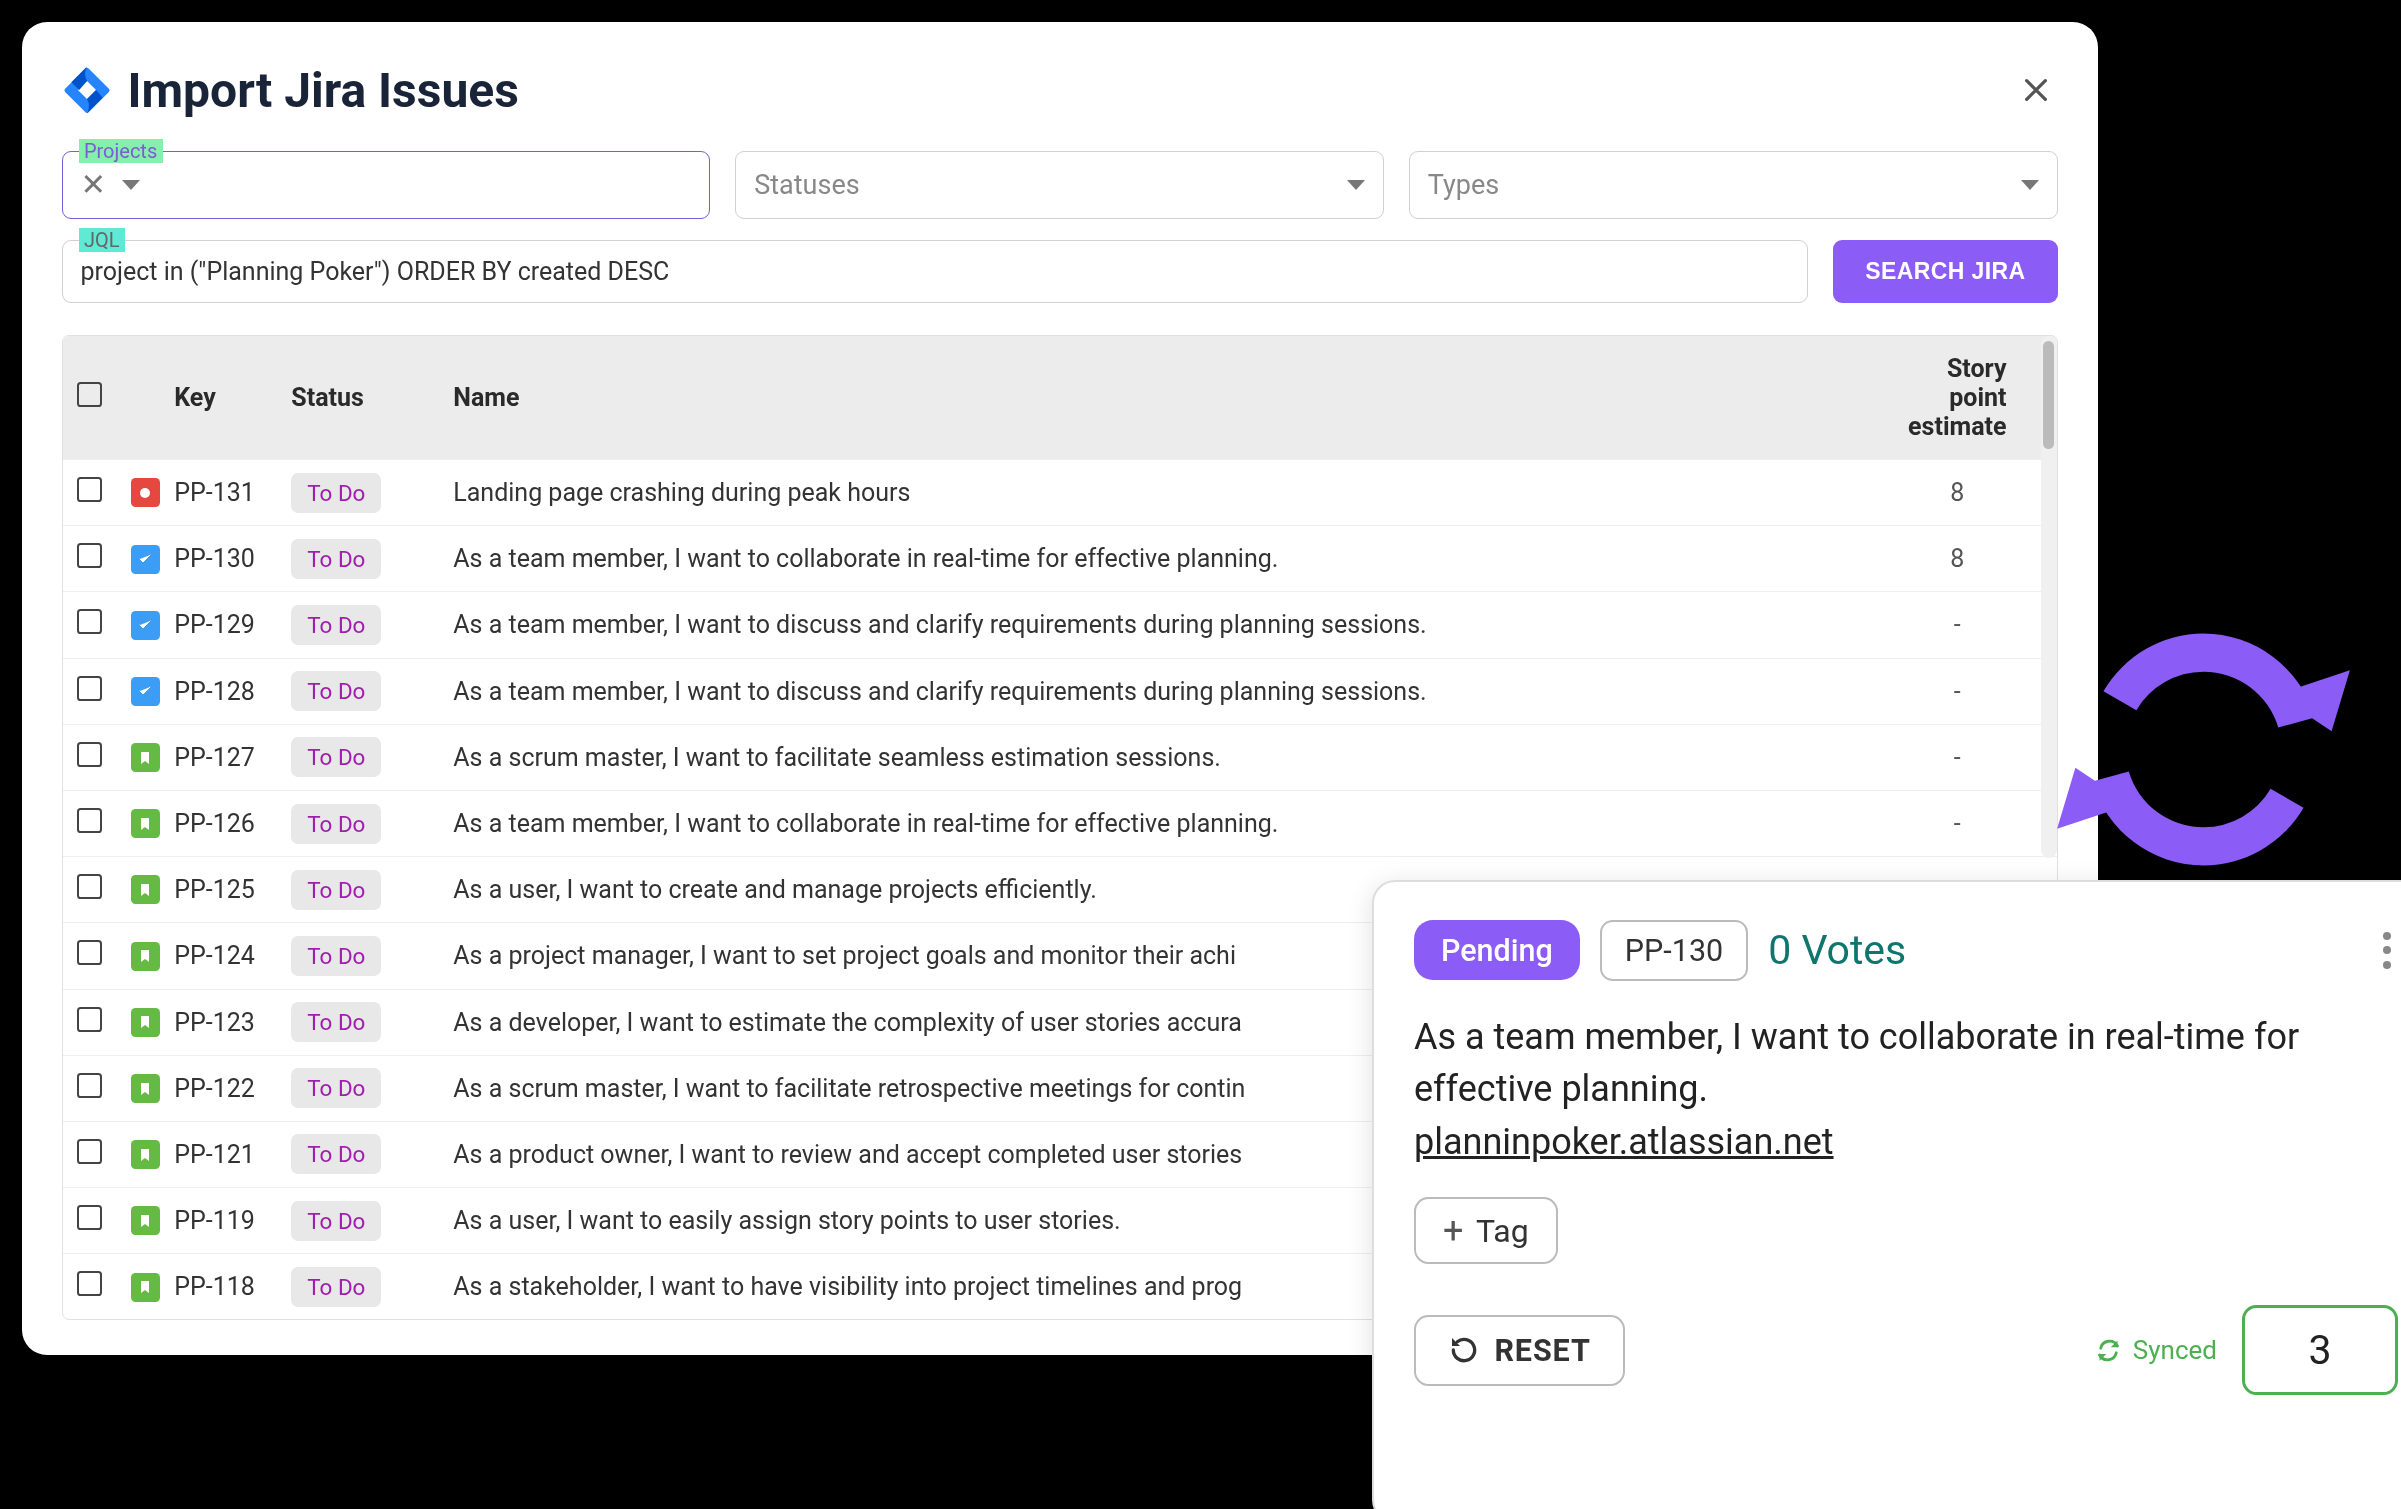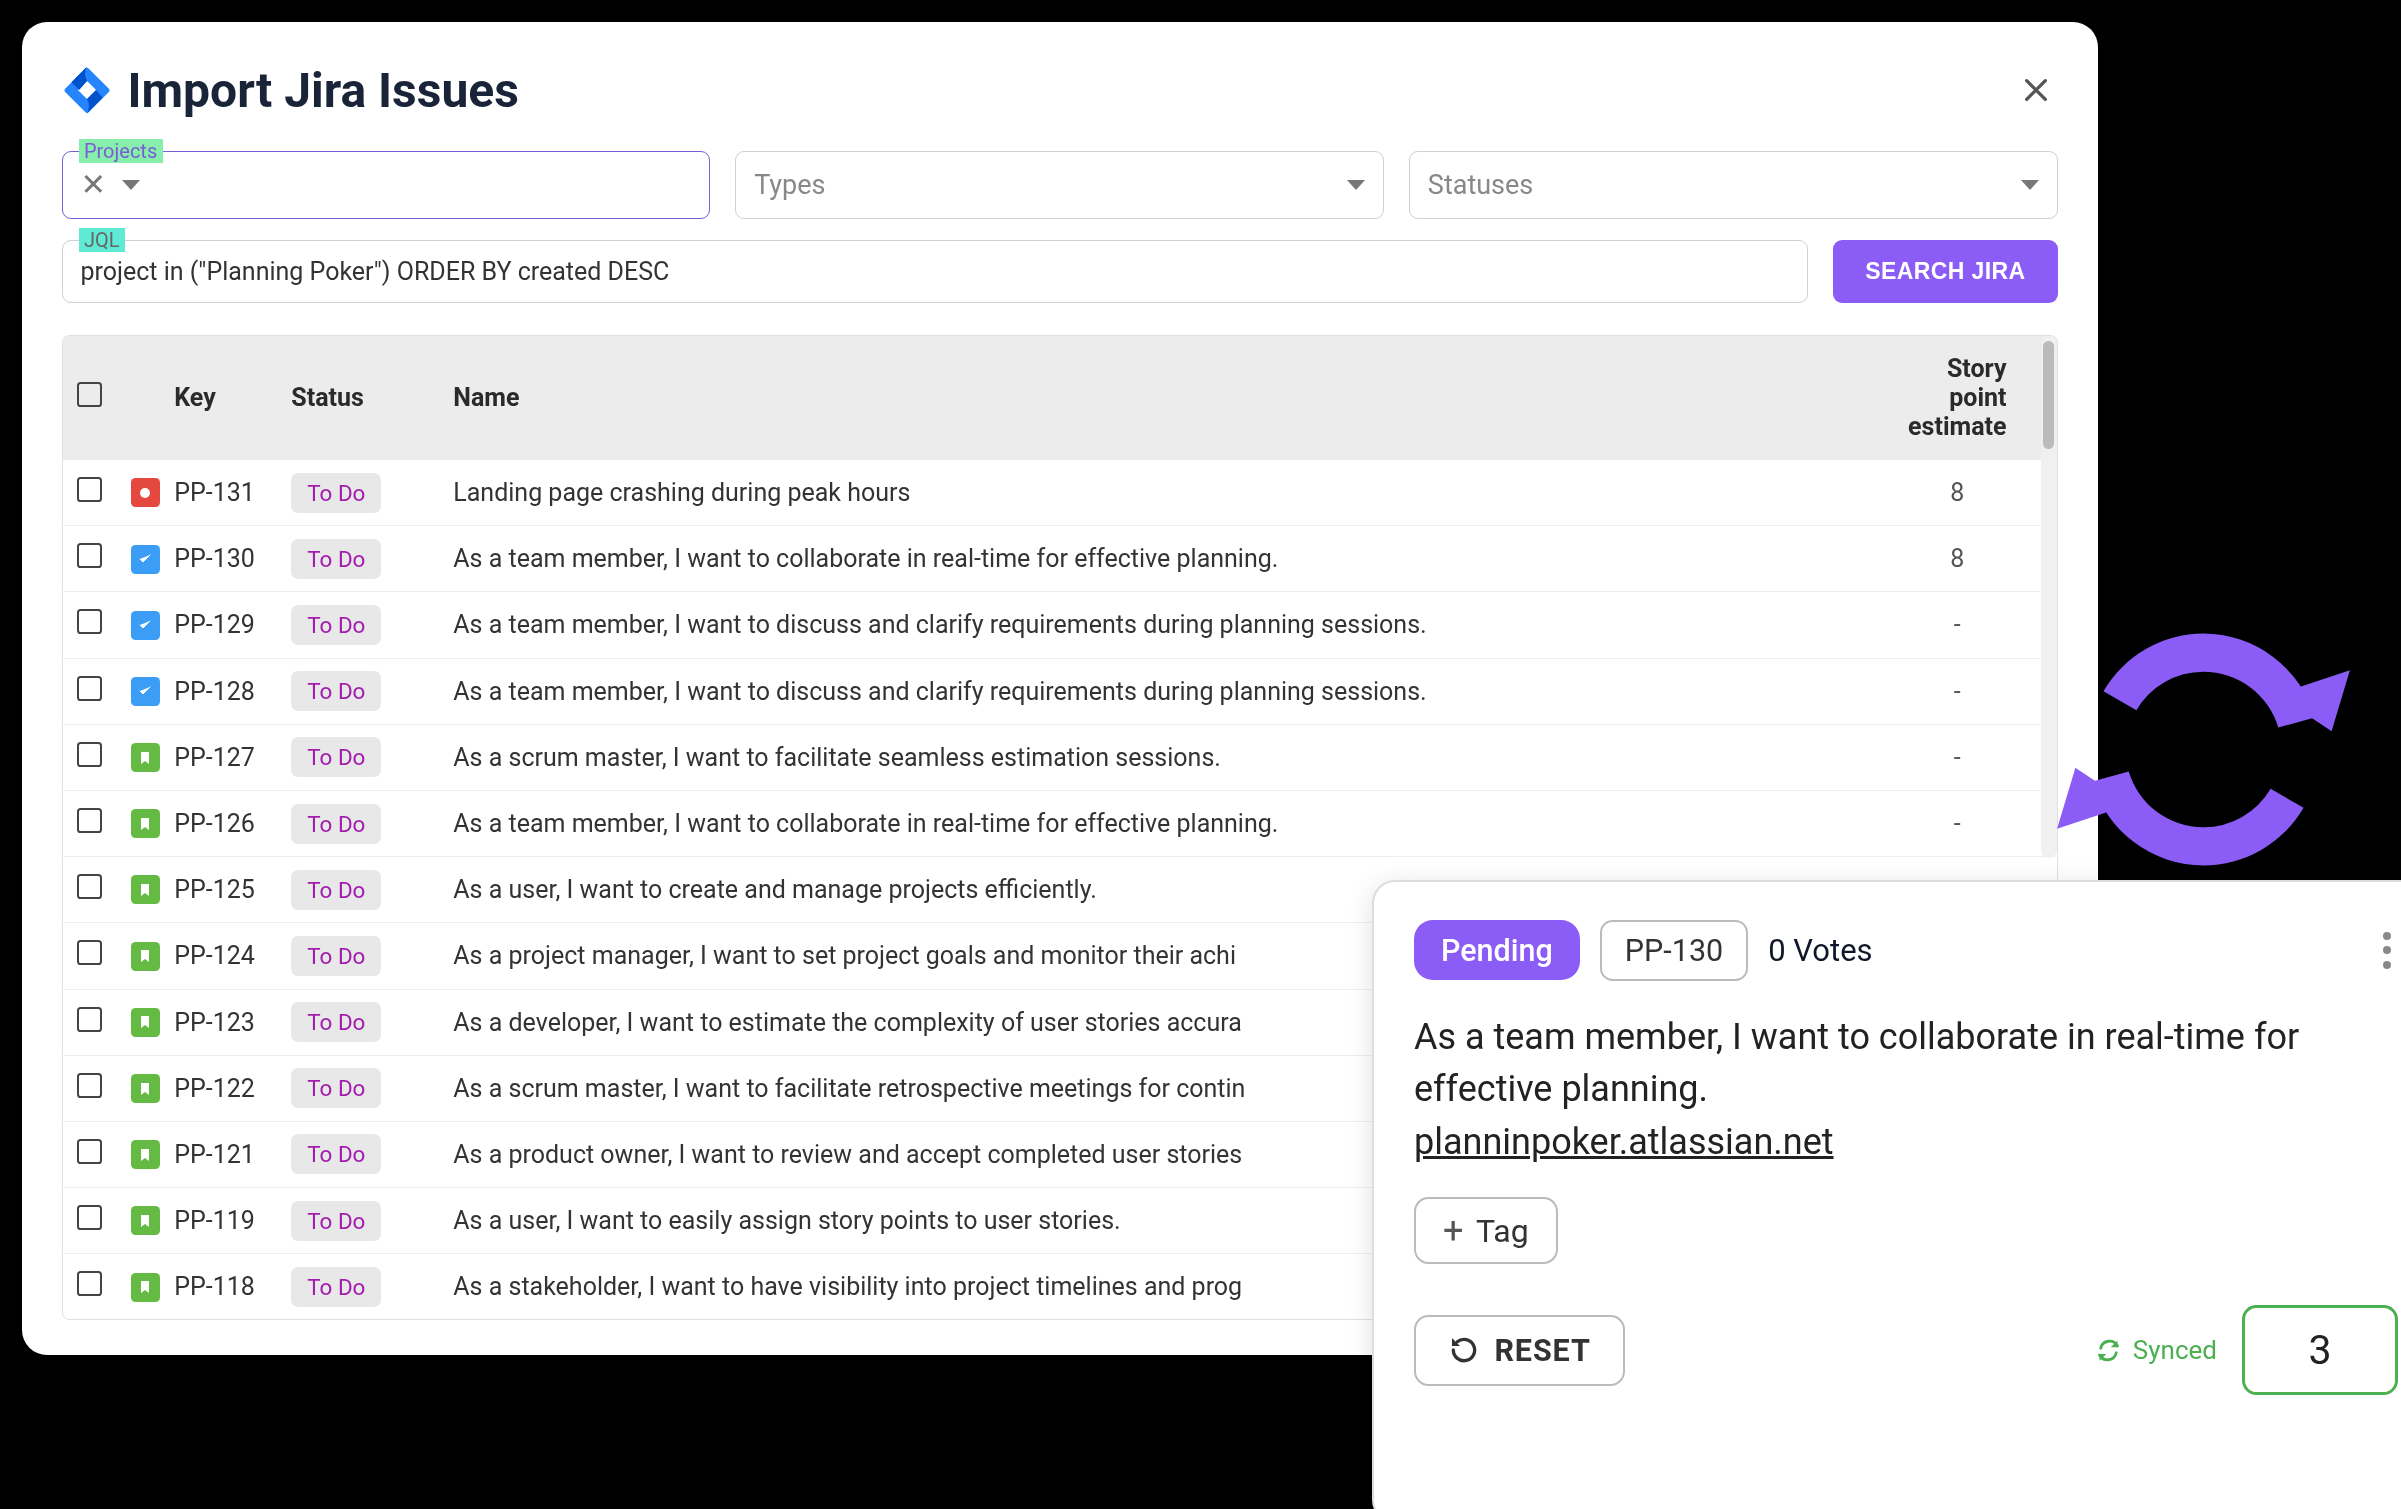--- a/index.html
+++ b/index.html
@@ -304,22 +304,22 @@
 
 .badge-key {
   border: 2.7px solid #bbb;
   border-radius: 12.6px;
   padding: 10.8px 23px;
   font-size: 30.5px;
   color: #333;
 }
 
 .votes {
-  font-size: 31px;
-  color: #0f172a;
+  font-size: 41px;
+  color: #0f766e;
 }
 
 .kebab {
   margin-left: auto;
   display: flex;
   flex-direction: column;
   gap: 6.3px;
   padding: 7.2px;
   cursor: pointer;
 }
@@ -423,25 +423,25 @@
     </div>
   </div>
 
   <div class="filter-row">
     <div class="filter-field active">
       <span class="filter-label">Projects</span>
       <span class="clear-x">✕</span>
       <span class="chevron-down"></span>
     </div>
     <div class="filter-field">
+      <span class="filter-placeholder">Statuses</span>
+      <span class="chevron-down"></span>
+    </div>
+    <div class="filter-field">
       <span class="filter-placeholder">Types</span>
-      <span class="chevron-down"></span>
-    </div>
-    <div class="filter-field">
-      <span class="filter-placeholder">Statuses</span>
       <span class="chevron-down"></span>
     </div>
   </div>
 
   <div class="jql-row">
     <div class="jql-field">
       <span class="jql-label">JQL</span>
       <span class="jql-value">project in ("Planning Poker") ORDER BY created DESC</span>
     </div>
     <button class="search-btn">SEARCH JIRA</button>

